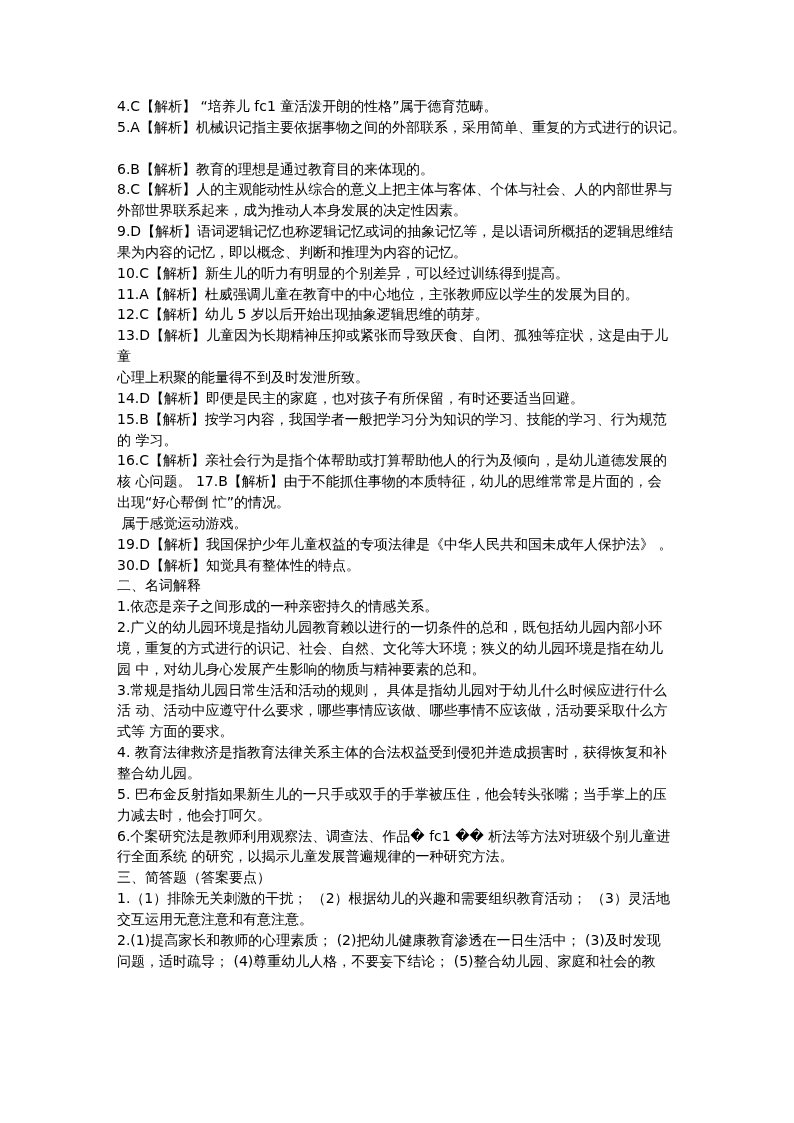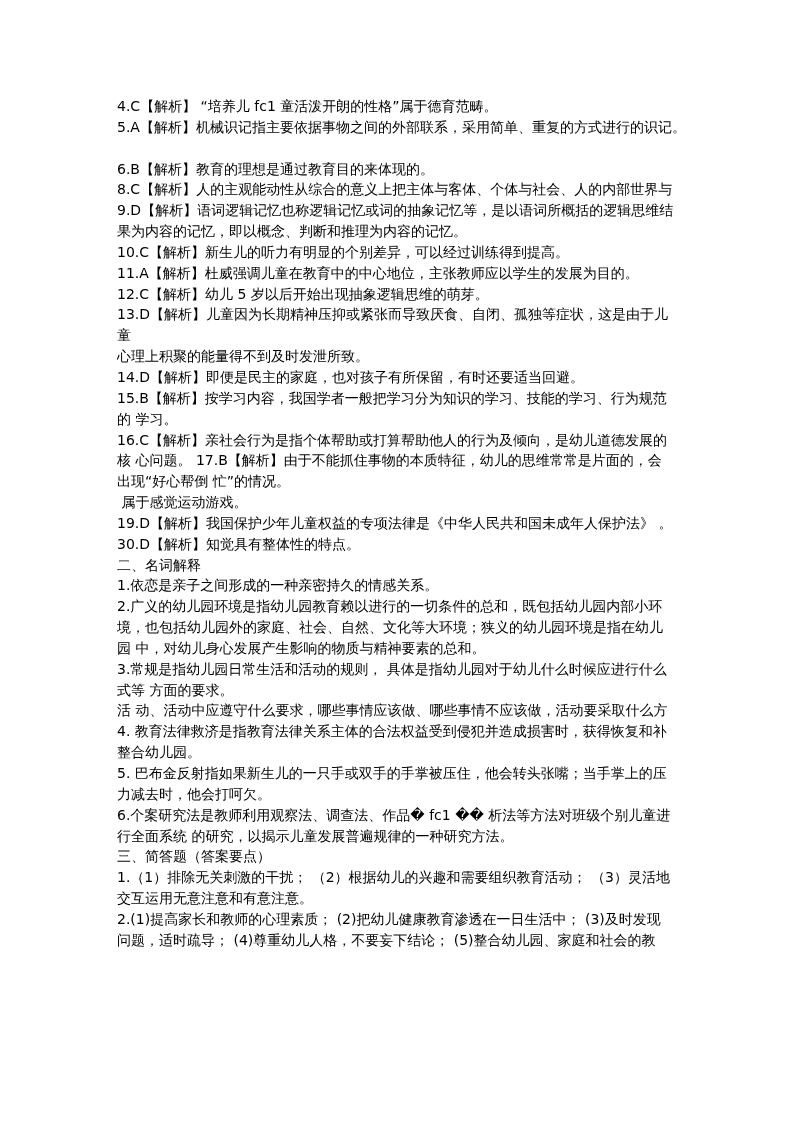--- a/index.html
+++ b/index.html
@@ -44,20 +44,21 @@
 
 <div class="page">
   <div class="content">
 
     <div>
       <span class="line">4.C【解析】 “培养儿 fc1 童活泼开朗的性格”属于德育范畴。</span>
       <span class="line">5.A【解析】机械识记指主要依据事物之间的外部联系，采用简单、重复的方式进行的识记。</span>
       <span class="line blank"></span>
       <span class="line">6.B【解析】教育的理想是通过教育目的来体现的。</span>
       <span class="line">8.C【解析】人的主观能动性从综合的意义上把主体与客体、个体与社会、人的内部世界与</span>
+      <span class="line">外部世界联系起来，成为推动人本身发展的决定性因素。</span>
       <span class="line">9.D【解析】语词逻辑记忆也称逻辑记忆或词的抽象记忆等，是以语词所概括的逻辑思维结</span>
       <span class="line">果为内容的记忆，即以概念、判断和推理为内容的记忆。</span>
       <span class="line">10.C【解析】新生儿的听力有明显的个别差异，可以经过训练得到提高。</span>
       <span class="line">11.A【解析】杜威强调儿童在教育中的中心地位，主张教师应以学生的发展为目的。</span>
       <span class="line">12.C【解析】幼儿 5 岁以后开始出现抽象逻辑思维的萌芽。</span>
       <span class="line">13.D【解析】儿童因为长期精神压抑或紧张而导致厌食、自闭、孤独等症状，这是由于儿</span>
       <span class="line">童</span>
       <span class="line">心理上积聚的能量得不到及时发泄所致。</span>
       <span class="line">14.D【解析】即便是民主的家庭，也对孩子有所保留，有时还要适当回避。</span>
       <span class="line">15.B【解析】按学习内容，我国学者一般把学习分为知识的学习、技能的学习、行为规范</span>
@@ -67,25 +68,25 @@
       <span class="line">出现“好心帮倒 忙”的情况。</span>
       <span class="line"> 属于感觉运动游戏。</span>
       <span class="line">19.D【解析】我国保护少年儿童权益的专项法律是《中华人民共和国未成年人保护法》 。</span>
       <span class="line">30.D【解析】知觉具有整体性的特点。</span>
     </div>
 
     <div>
       <span class="line">二、名词解释</span>
       <span class="line">1.依恋是亲子之间形成的一种亲密持久的情感关系。</span>
       <span class="line">2.广义的幼儿园环境是指幼儿园教育赖以进行的一切条件的总和，既包括幼儿园内部小环</span>
-      <span class="line">境，也包括幼儿园外的家庭、社会、自然、文化等大环境；狭义的幼儿园环境是指在幼儿</span>
+      <span class="line">境，重复的方式进行的识记、社会、自然、文化等大环境；狭义的幼儿园环境是指在幼儿</span>
       <span class="line">园 中，对幼儿身心发展产生影响的物质与精神要素的总和。</span>
       <span class="line">3.常规是指幼儿园日常生活和活动的规则， 具体是指幼儿园对于幼儿什么时候应进行什么</span>
+      <span class="line">活 动、活动中应遵守什么要求，哪些事情应该做、哪些事情不应该做，活动要采取什么方</span>
       <span class="line">式等 方面的要求。</span>
-      <span class="line">活 动、活动中应遵守什么要求，哪些事情应该做、哪些事情不应该做，活动要采取什么方</span>
       <span class="line">4. 教育法律救济是指教育法律关系主体的合法权益受到侵犯并造成损害时，获得恢复和补</span>
       <span class="line">整合幼儿园。</span>
       <span class="line">5. 巴布金反射指如果新生儿的一只手或双手的手掌被压住，他会转头张嘴；当手掌上的压</span>
       <span class="line">力减去时，他会打呵欠。</span>
       <span class="line">6.个案研究法是教师利用观察法、调查法、作品� fc1 �� 析法等方法对班级个别儿童进</span>
       <span class="line">行全面系统 的研究，以揭示儿童发展普遍规律的一种研究方法。</span>
     </div>
 
     <div>
       <span class="line">三、简答题（答案要点）</span>

